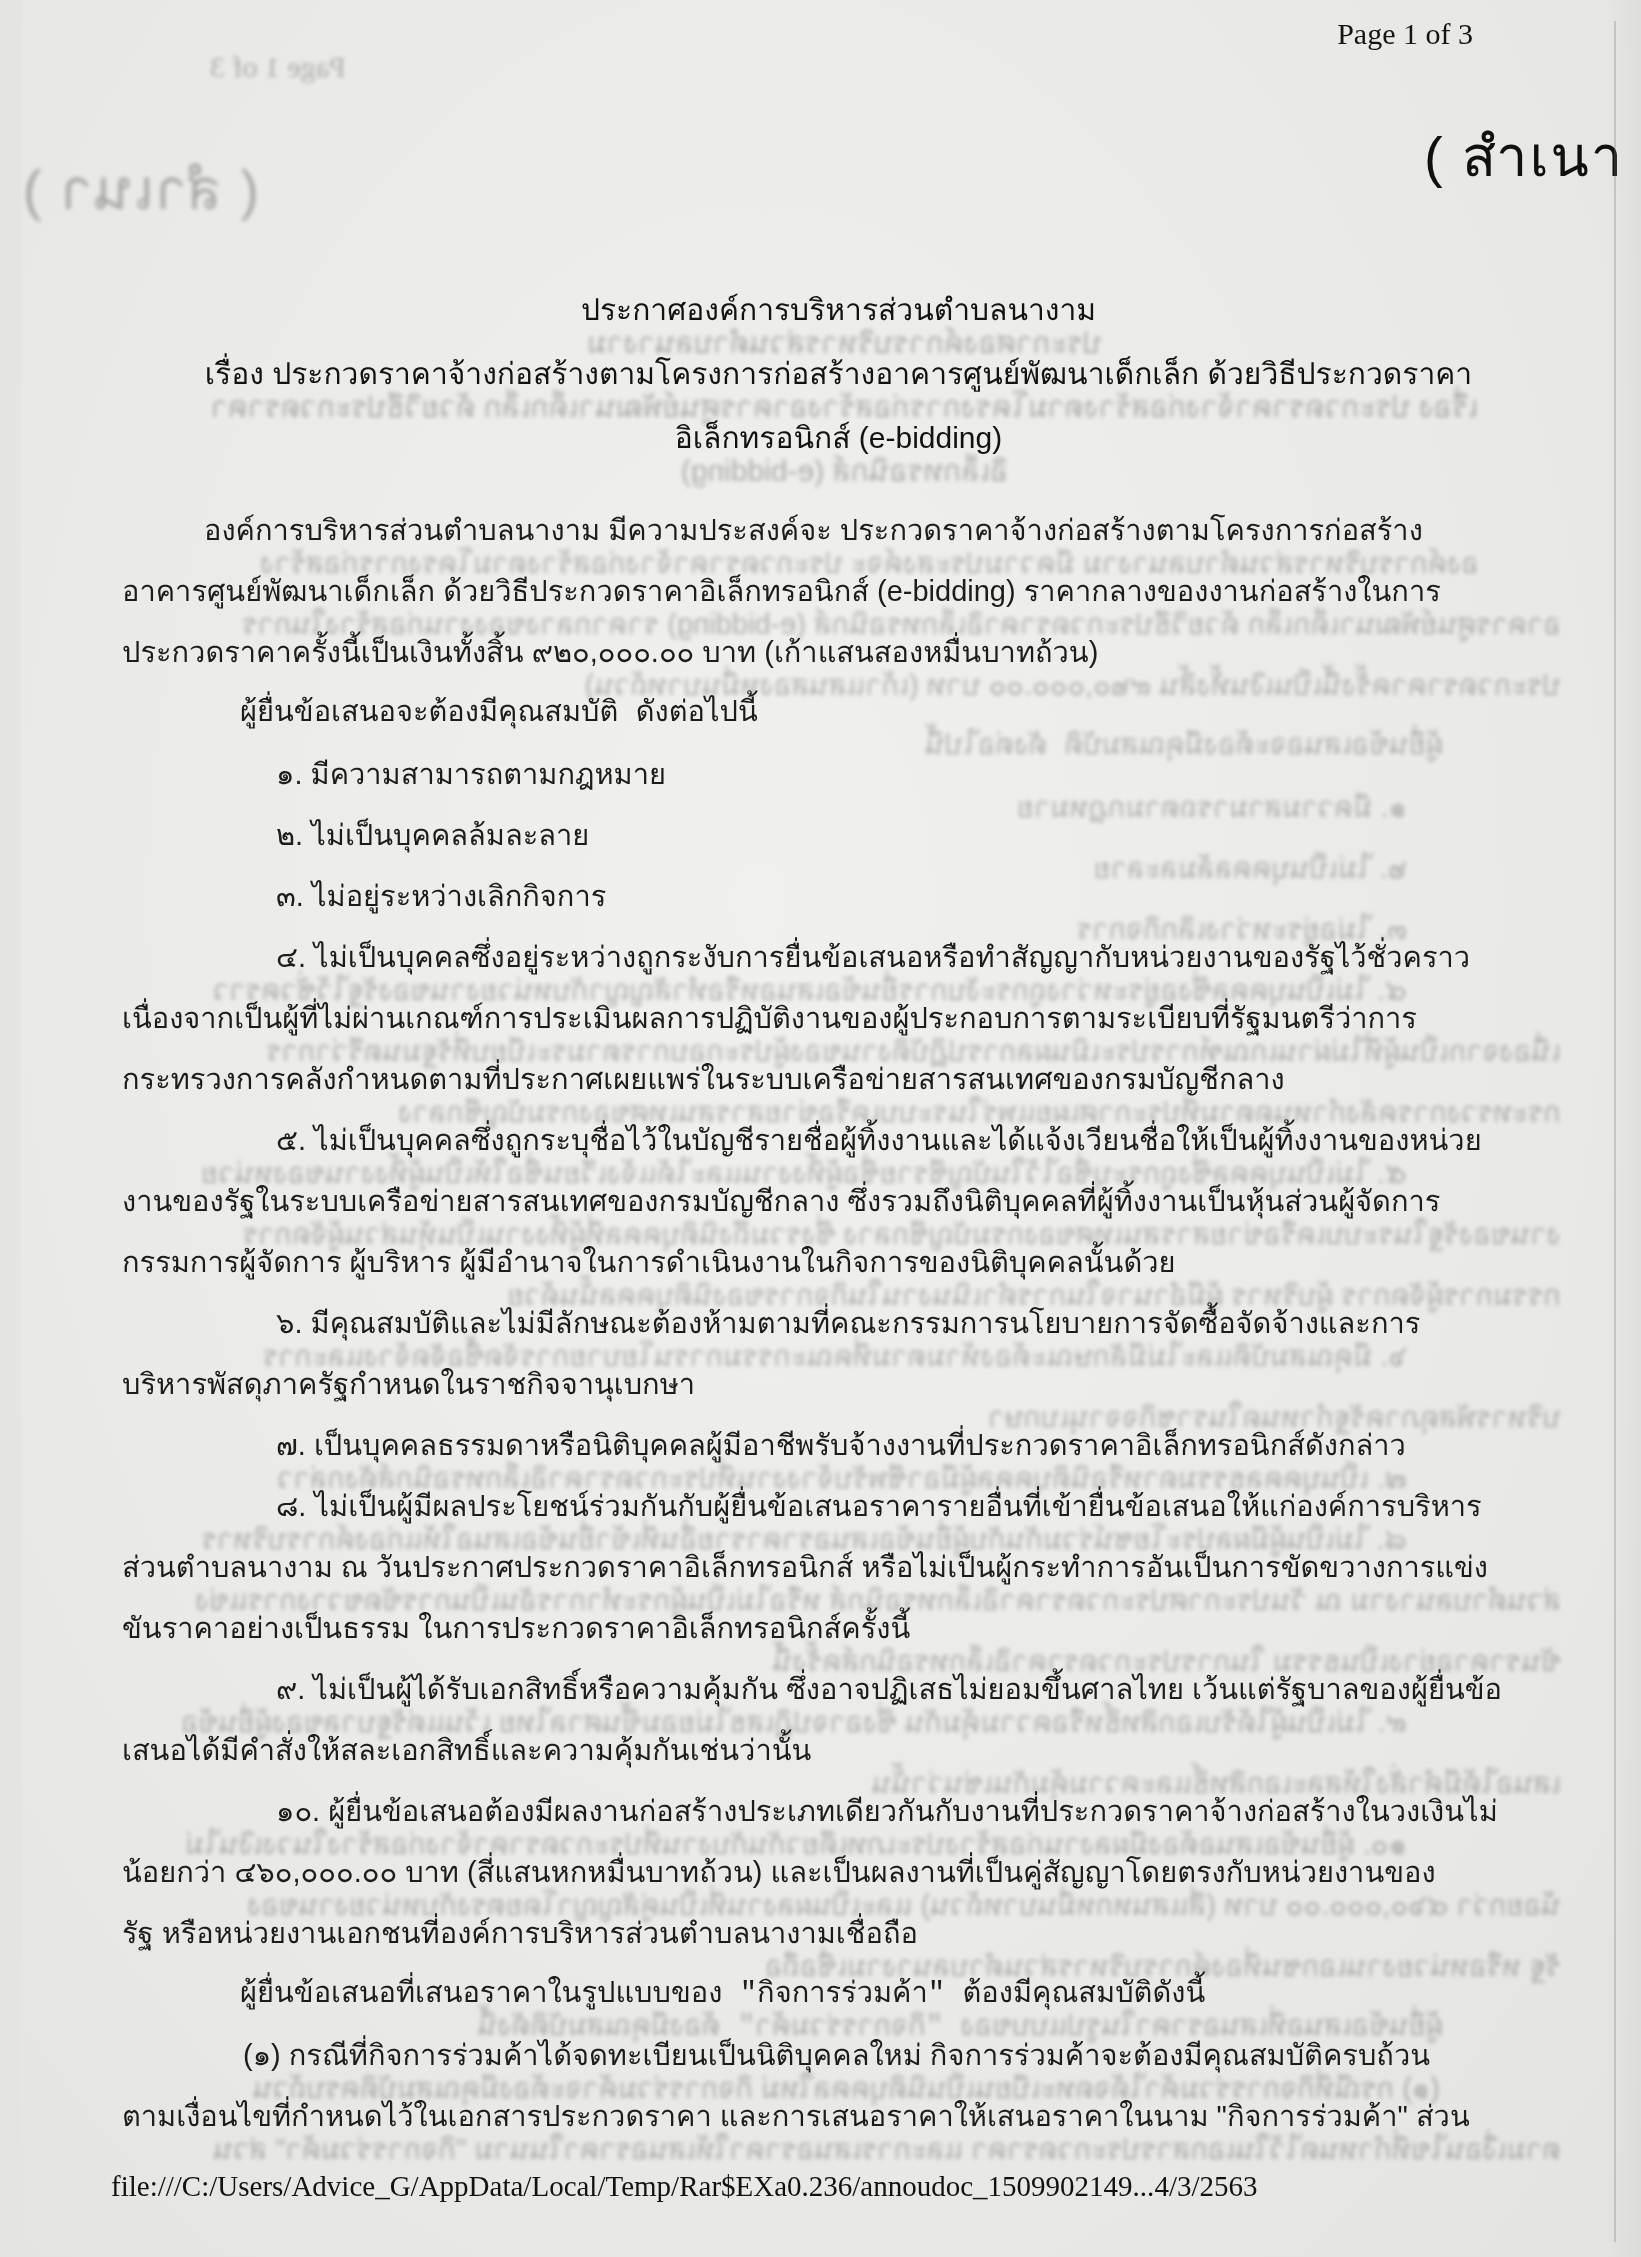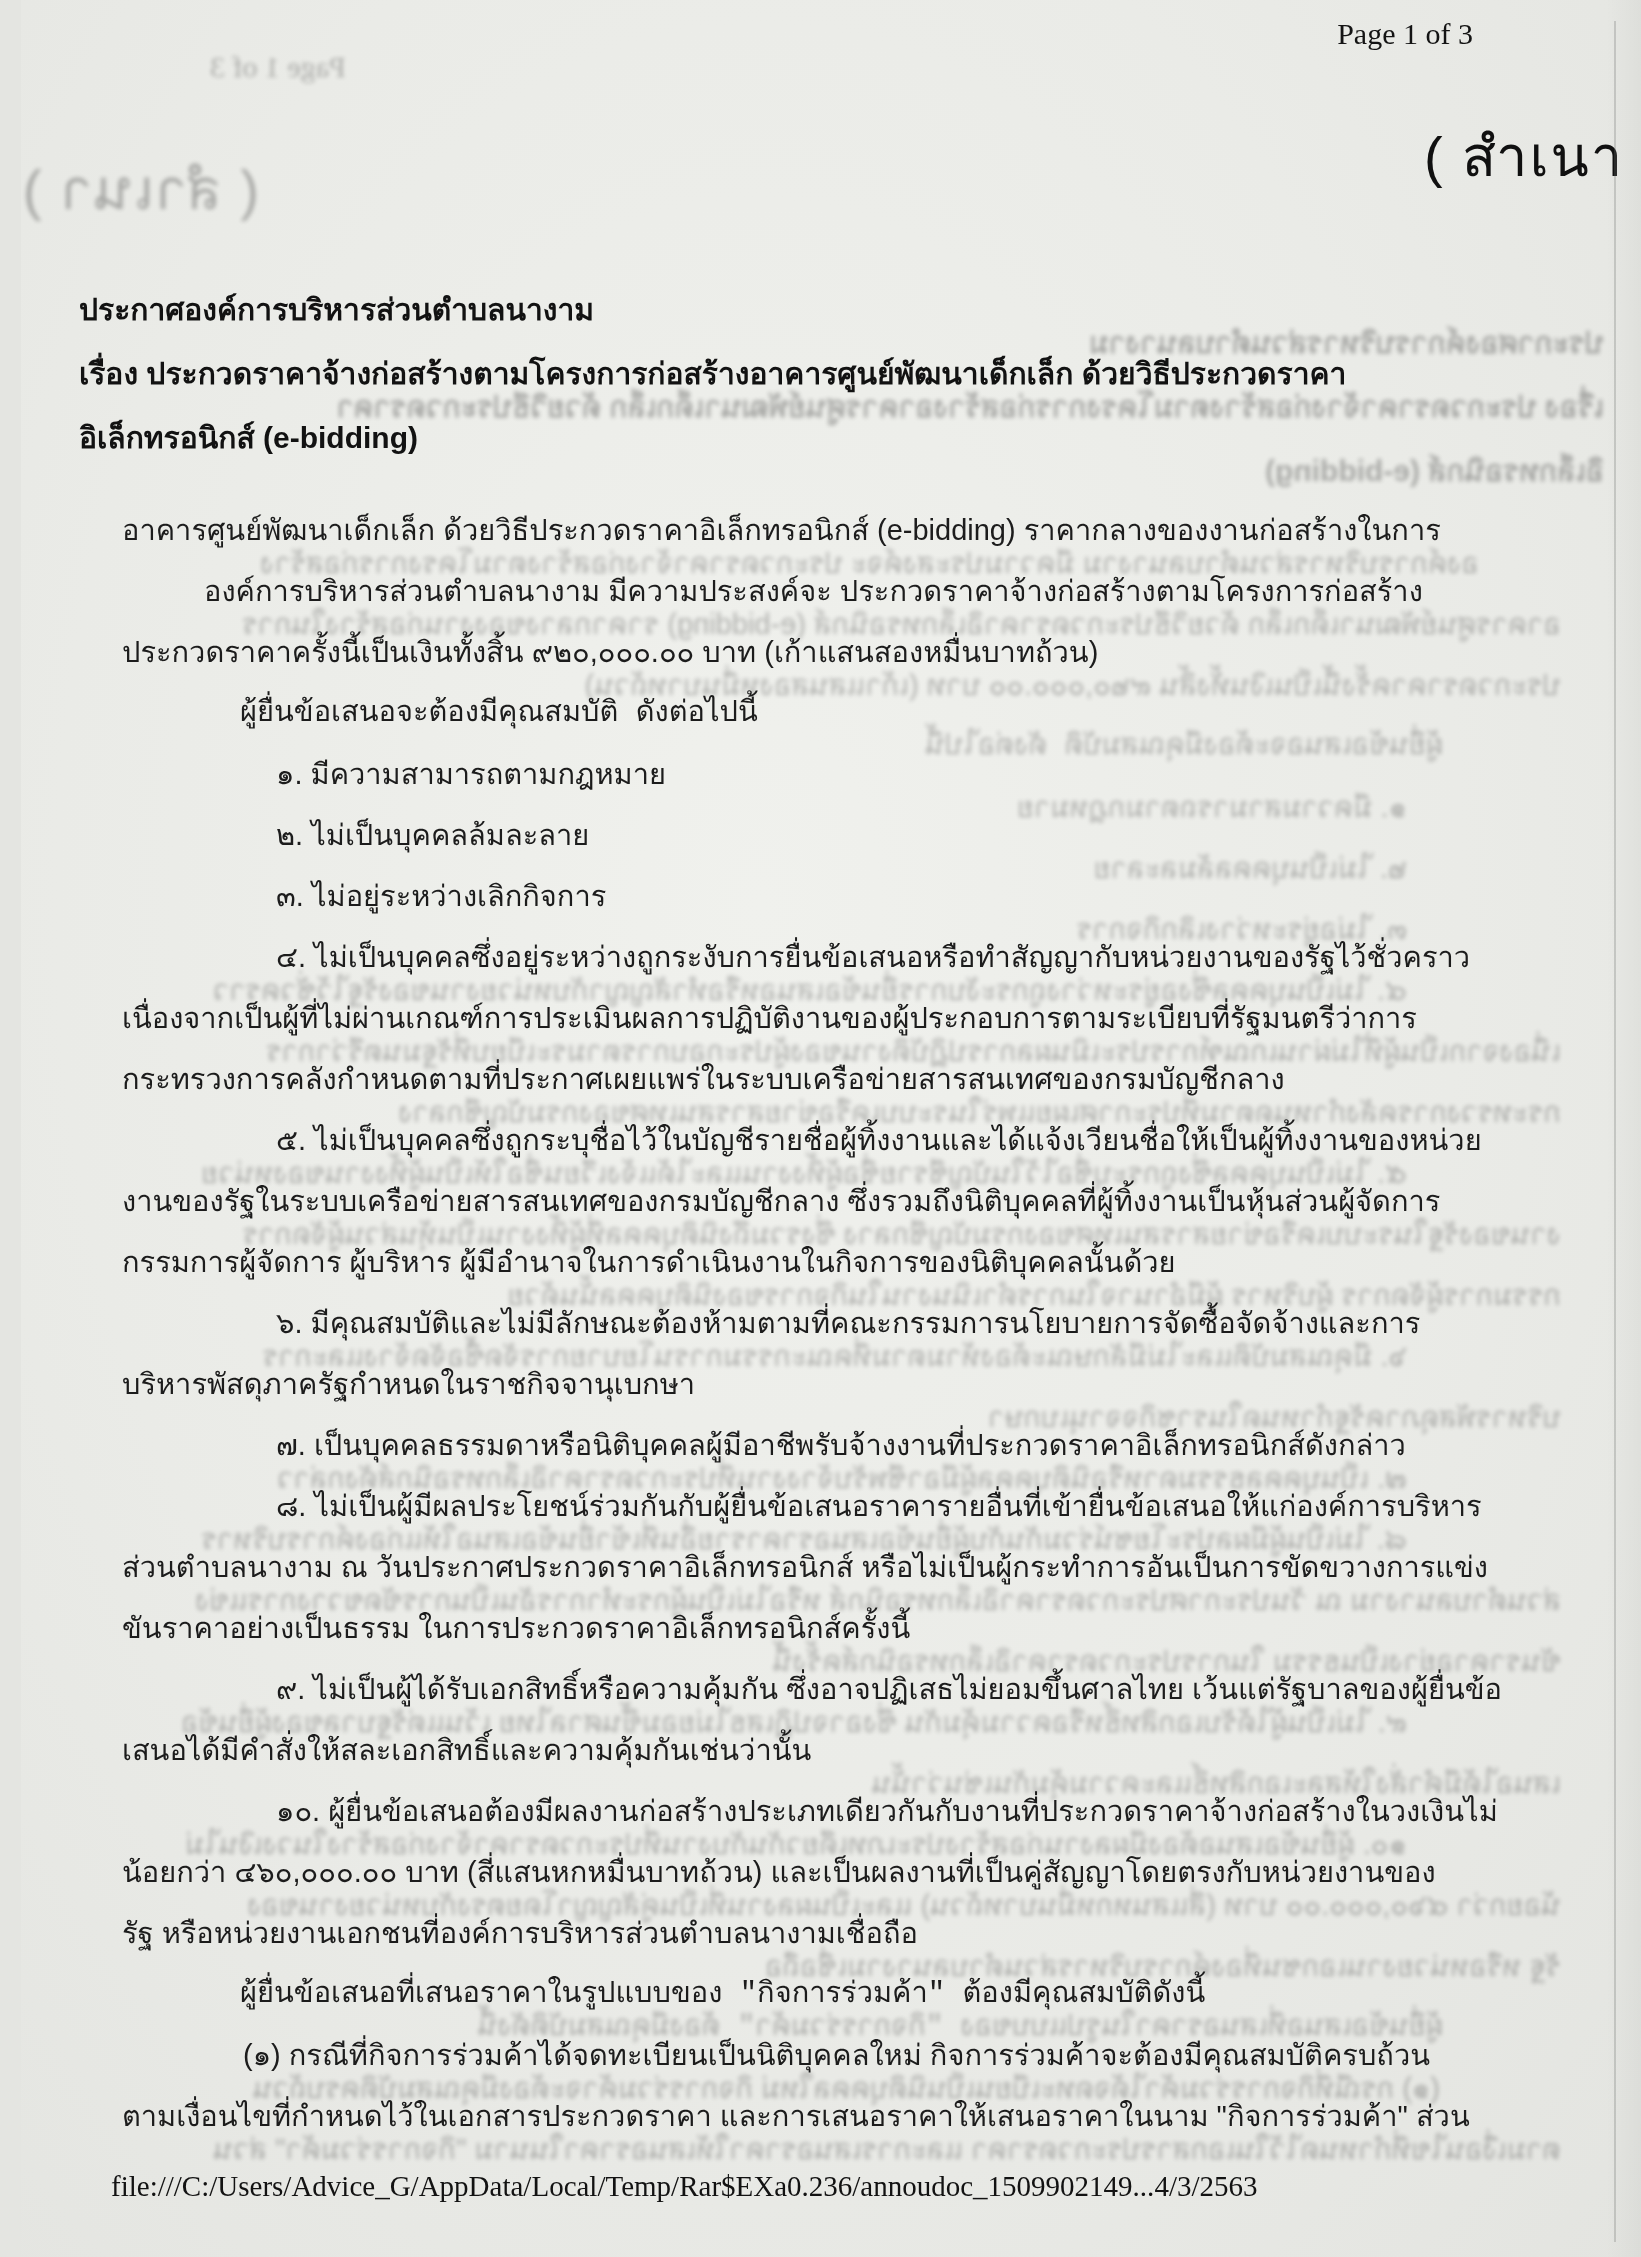--- a/index.html
+++ b/index.html
@@ -42,22 +42,22 @@
     font-family:"Liberation Serif",serif;
     font-size:30px;color:#141414;
   }
   .stamp{
     position:absolute;top:112px;left:0;width:100%;
     text-align:right;
     font-size:56px;font-weight:normal;letter-spacing:1.9px;color:#101010;
   }
   .heading{
     position:absolute;top:278px;left:58px;right:64px;
-    text-align:left;
-    font-size:30px;font-weight:bold;line-height:64px;color:#121212;
+    text-align:center;
+    font-size:30px;font-weight:normal;line-height:64px;color:#121212;
   }
   .body-lines{
     position:absolute;top:500px;left:101px;right:97px;
     font-size:29px;color:#1c1c1c;
   }
   .bl{height:61px;line-height:61px;white-space:nowrap;}
   .i-0{padding-left:0;}
   .i-p{padding-left:82px;}
   .i-s{padding-left:118px;font-family:Liberation Mono, monospace;}
   .i-n{padding-left:154px;}
@@ -117,22 +117,22 @@
 
   <div class="stamp">( สำเนา )</div>
 
   <div class="heading">
     <div>ประกาศองค์การบริหารส่วนตำบลนางาม</div>
     <div>เรื่อง  ประกวดราคาจ้างก่อสร้างตามโครงการก่อสร้างอาคารศูนย์พัฒนาเด็กเล็ก   ด้วยวิธีประกวดราคา</div>
     <div>อิเล็กทรอนิกส์ (e-bidding)</div>
   </div>
 
   <div class="body-lines">
+      <div class="bl i-p">องค์การบริหารส่วนตำบลนางาม มีความประสงค์จะ ประกวดราคาจ้างก่อสร้างตามโครงการก่อสร้าง</div>
       <div class="bl i-0">อาคารศูนย์พัฒนาเด็กเล็ก   ด้วยวิธีประกวดราคาอิเล็กทรอนิกส์ (e-bidding)  ราคากลางของงานก่อสร้างในการ</div>
-      <div class="bl i-p">องค์การบริหารส่วนตำบลนางาม มีความประสงค์จะ ประกวดราคาจ้างก่อสร้างตามโครงการก่อสร้าง</div>
       <div class="bl i-0">ประกวดราคาครั้งนี้เป็นเงินทั้งสิ้น ๙๒๐,๐๐๐.๐๐ บาท (เก้าแสนสองหมื่นบาทถ้วน)</div>
       <div class="bl i-s">ผู้ยื่นข้อเสนอจะต้องมีคุณสมบัติ ดังต่อไปนี้</div>
       <div class="bl i-n">๑. มีความสามารถตามกฎหมาย</div>
       <div class="bl i-n">๒. ไม่เป็นบุคคลล้มละลาย</div>
       <div class="bl i-n">๓. ไม่อยู่ระหว่างเลิกกิจการ</div>
       <div class="bl i-n">๔. ไม่เป็นบุคคลซึ่งอยู่ระหว่างถูกระงับการยื่นข้อเสนอหรือทำสัญญากับหน่วยงานของรัฐไว้ชั่วคราว</div>
       <div class="bl i-0">เนื่องจากเป็นผู้ที่ไม่ผ่านเกณฑ์การประเมินผลการปฏิบัติงานของผู้ประกอบการตามระเบียบที่รัฐมนตรีว่าการ</div>
       <div class="bl i-0">กระทรวงการคลังกำหนดตามที่ประกาศเผยแพร่ในระบบเครือข่ายสารสนเทศของกรมบัญชีกลาง</div>
       <div class="bl i-n">๕. ไม่เป็นบุคคลซึ่งถูกระบุชื่อไว้ในบัญชีรายชื่อผู้ทิ้งงานและได้แจ้งเวียนชื่อให้เป็นผู้ทิ้งงานของหน่วย</div>
       <div class="bl i-0">งานของรัฐในระบบเครือข่ายสารสนเทศของกรมบัญชีกลาง ซึ่งรวมถึงนิติบุคคลที่ผู้ทิ้งงานเป็นหุ้นส่วนผู้จัดการ</div>

